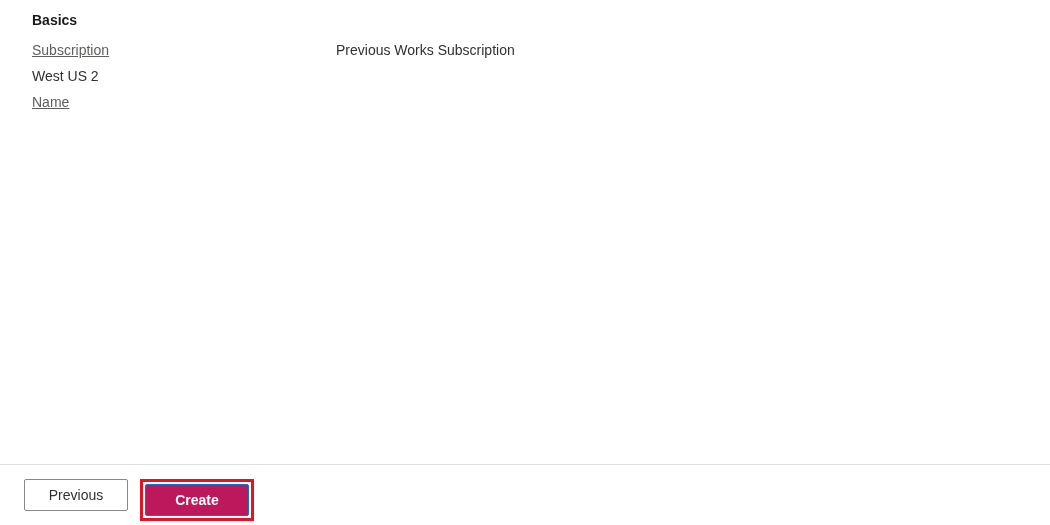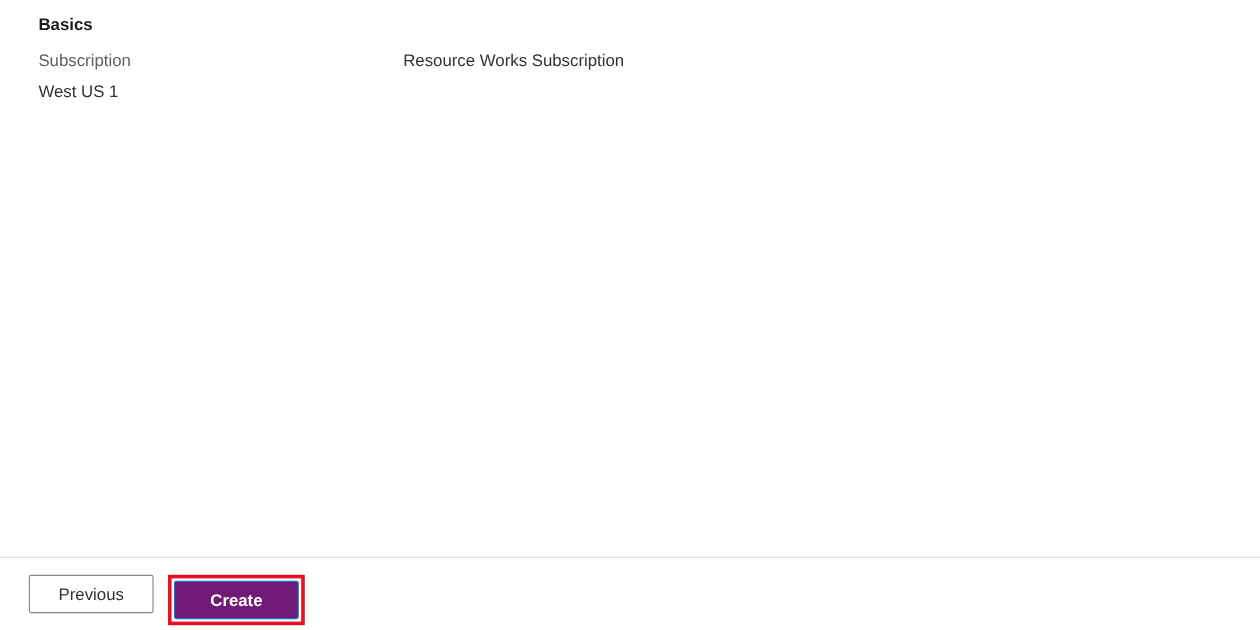--- a/index.html
+++ b/index.html
@@ -26,20 +26,21 @@
       margin-bottom: 14px;
     }
     .kv-row {
       display: flex;
       margin-bottom: 10px;
       font-size: 14px;
     }
     .kv-label {
       width: 304px;
       color: #605e5c;
+      text-decoration: underline;
     }
     .kv-value {
       color: #323130;
     }
     .footer {
       position: absolute;
       bottom: 0;
       left: 0;
       right: 0;
       border-top: 1px solid #e1dfdd;
@@ -67,48 +68,49 @@
       font-weight: 400;
     }
     .btn-disabled {
       background: #f3f2f1;
       border: 1px solid #f3f2f1;
       color: #a19f9d;
       font-weight: 600;
       cursor: default;
     }
     .btn-primary {
-      background: #701a75;
+      background: #be185d;
       border: 1px solid #0078d4;
       color: #ffffff;
       font-weight: 600;
     }
     .highlight-wrap {
       display: inline-flex;
       padding: 2px;
       border: 3px solid #e81123;
     }
   </style>
 </head>
 <body>
 
 <div class="content">
   <div class="section-heading">Basics</div>
 
   <div class="kv-row">
     <div class="kv-label">Subscription</div>
-    <div class="kv-value">Resource Works Subscription</div>
+    <div class="kv-value">Previous Works Subscription</div>
   </div>
 
 
   <div class="kv-row">
-    <div class="kv-value">West US 1</div>
+    <div class="kv-value">West US 2</div>
   </div>
 
   <div class="kv-row">
+    <div class="kv-label">Name</div>
   </div>
 </div>
 
 <div class="footer">
   <button class="btn btn-default">Previous</button>
   <span class="highlight-wrap">
     <button class="btn btn-primary">Create</button>
   </span>
 </div>
 

